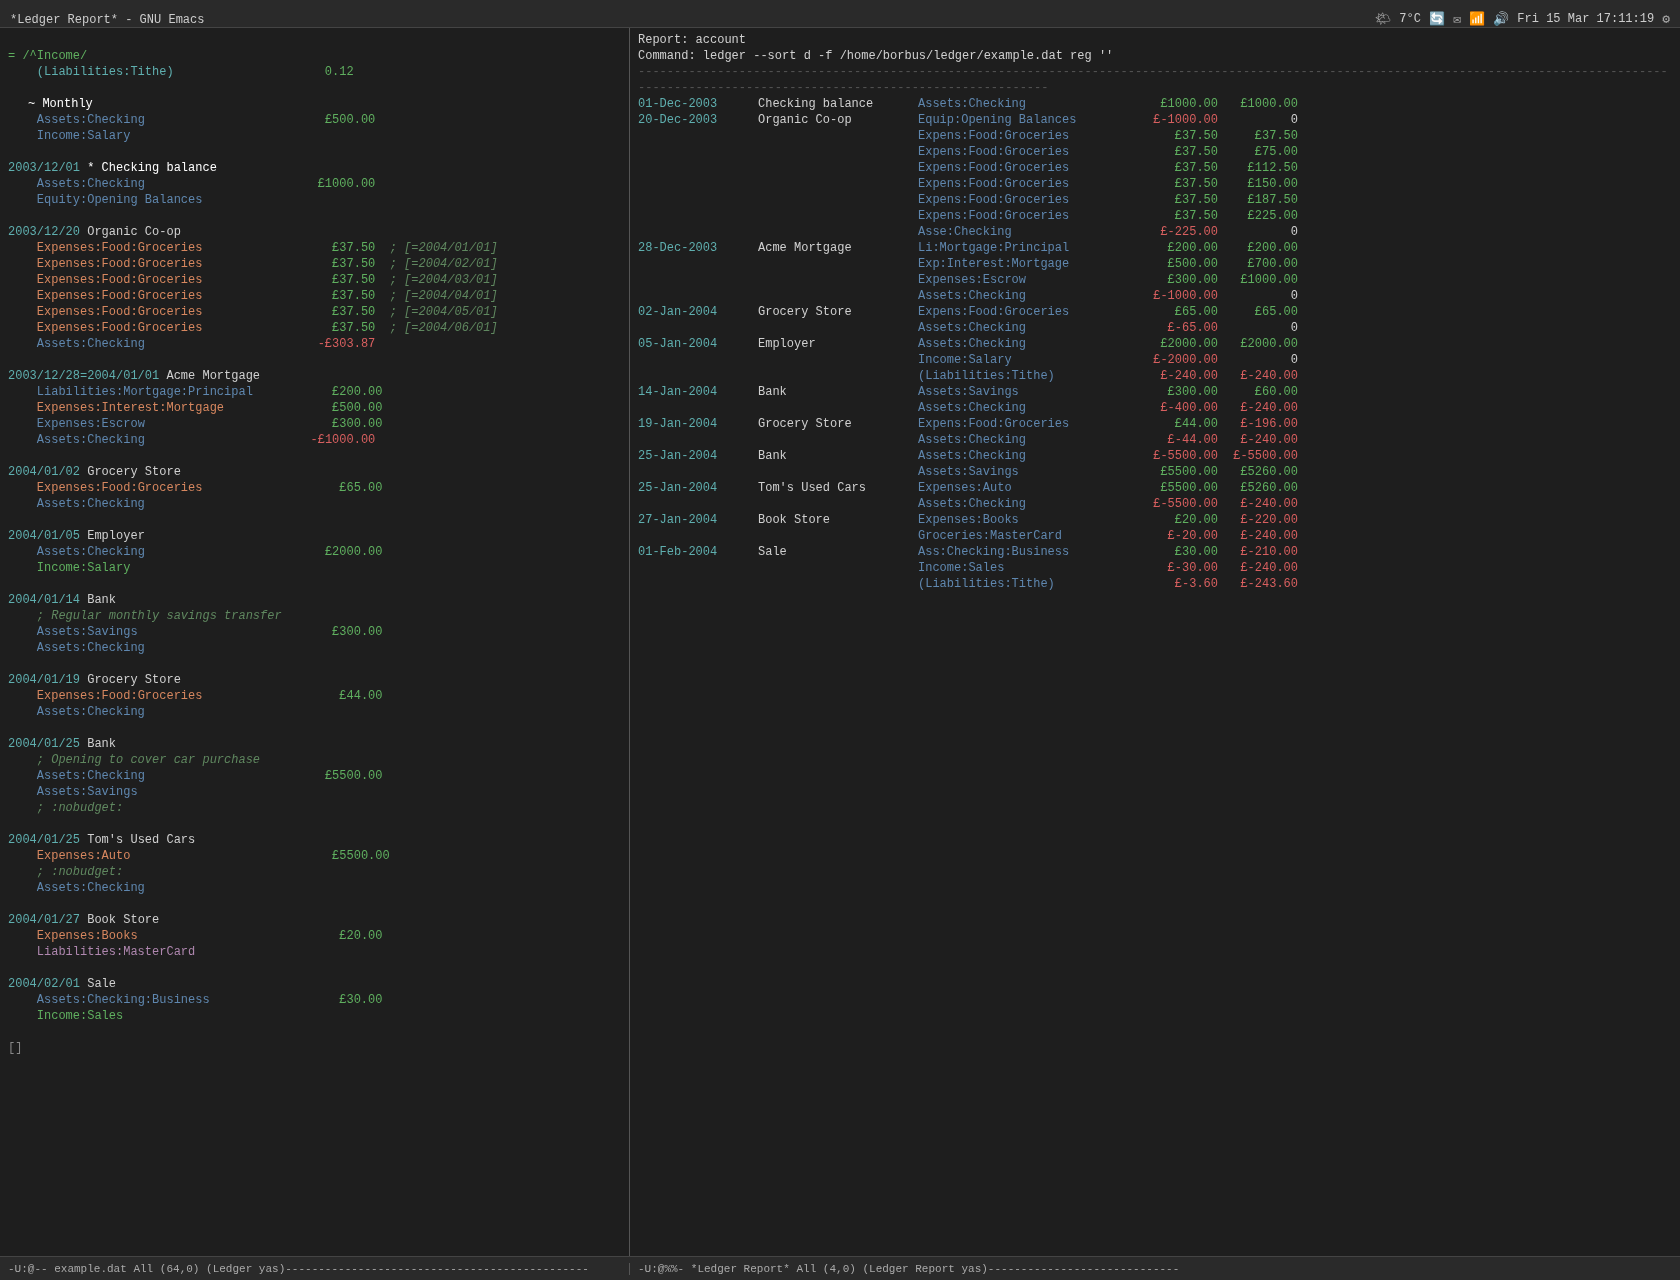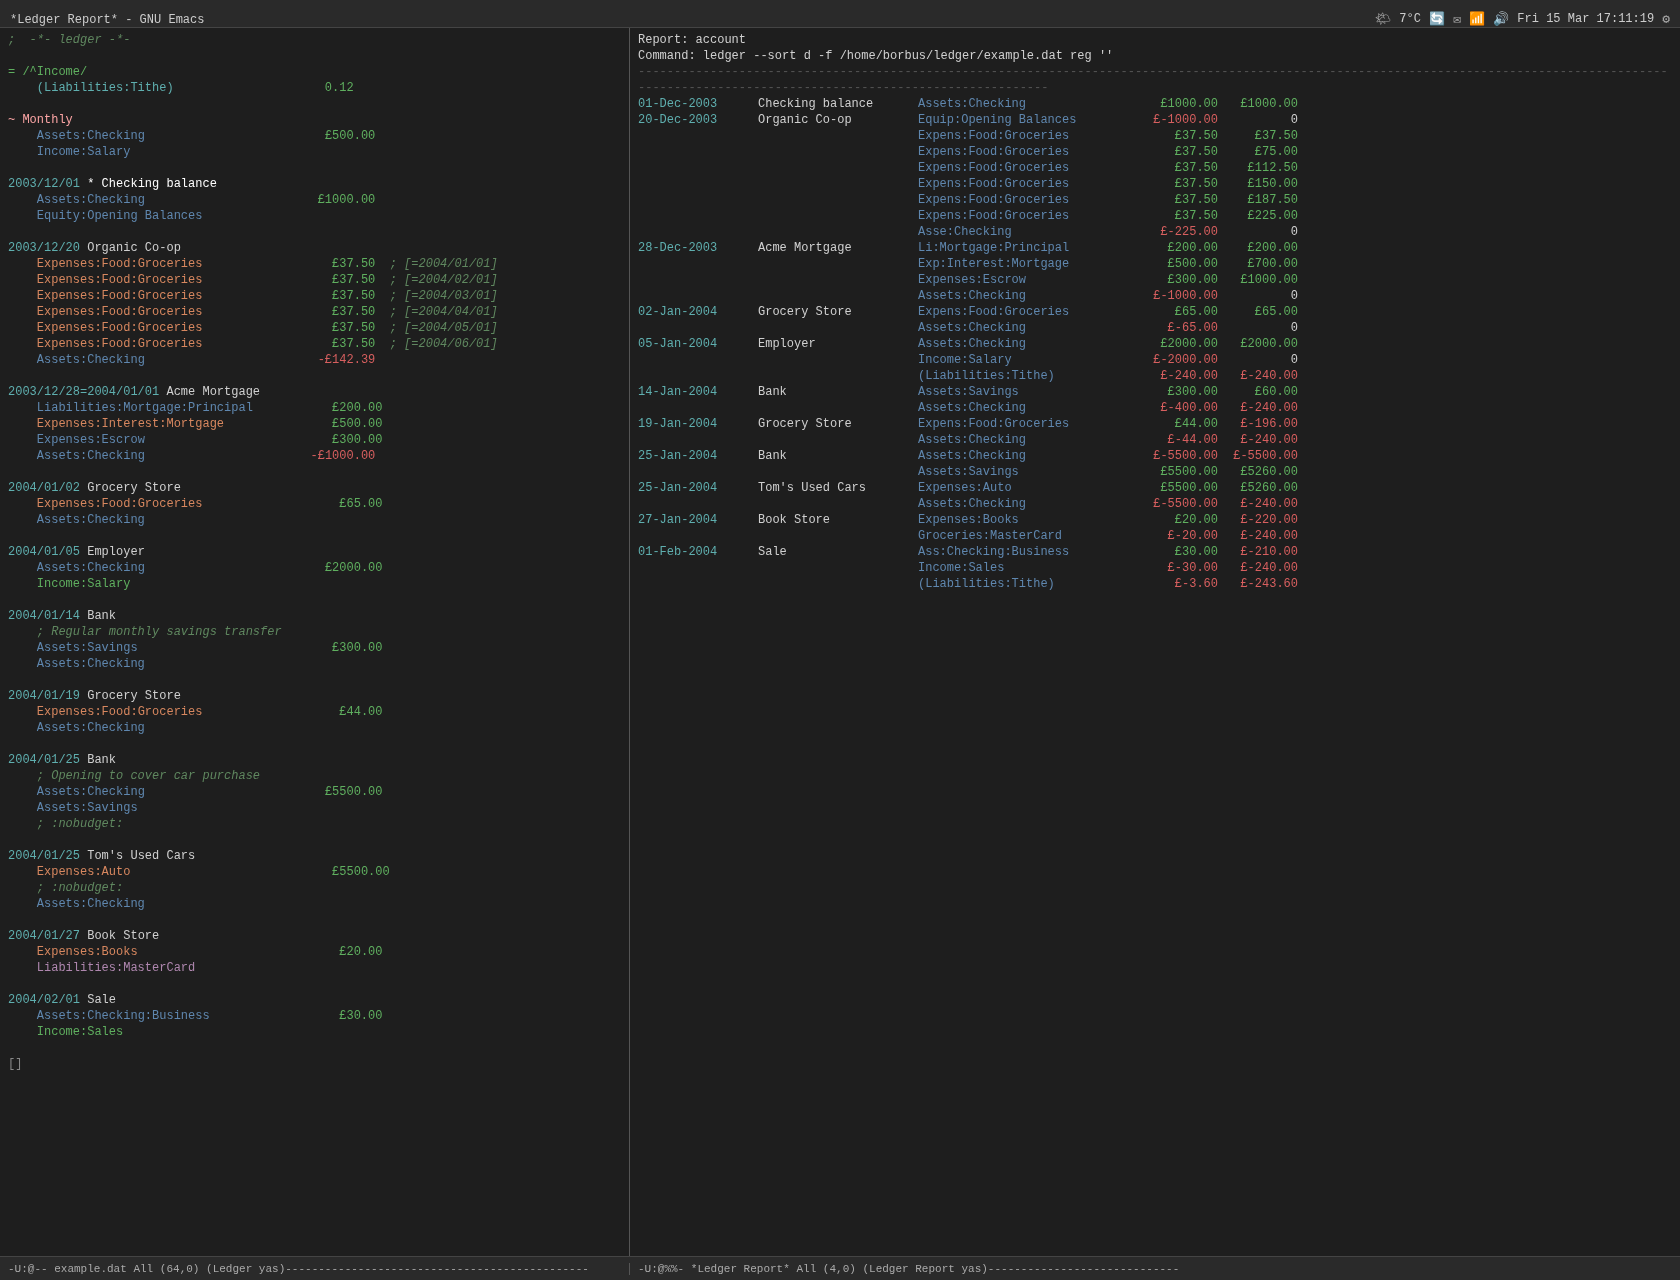--- a/index.html
+++ b/index.html
@@ -79,21 +79,21 @@
       flex: 1;
       padding: 0 8px;
       white-space: nowrap;
       overflow: hidden;
     }
 
     .line { line-height: 16px; white-space: pre; }
 
     .green { color: #5faf5f; }
     .cyan { color: #5fafaf; }
-    .yellow { color: #fca5a5; }
+    .yellow { color: #ffffff; margin-left: 20px; }
     .orange { color: #d7875f; }
     .blue { color: #5f87af; }
     .magenta { color: #af87af; }
     .white { color: #d0d0d0; }
     .bright { color: #ffffff; }
     .dimmed { color: #888; }
     .comment { color: #5f875f; font-style: italic; }
     .amount-pos { color: #5faf5f; }
     .amount-neg { color: #d75f5f; }
     .amount-zero { color: #d0d0d0; }
@@ -130,41 +130,40 @@
     <span class="sys-icon">🔊</span>
     <span>Fri 15 Mar  17:11:19</span>
     <span class="sys-icon">⚙</span>
   </div>
 </div>
 
 <div id="main-area">
 
   <div id="left-pane">
 
-    <div class="line comment">;  -*- ledger -*-</div>
     <div class="line">&nbsp;</div>
     <div class="line green">= /^Income/</div>
     <div class="line cyan">    (Liabilities:Tithe)                     <span class="amount-pos">0.12</span></div>
     <div class="line">&nbsp;</div>
     <div class="line yellow">~ Monthly</div>
     <div class="line">    <span class="blue">Assets:Checking</span>                         <span class="amount-pos">£500.00</span></div>
     <div class="line blue">    Income:Salary</div>
     <div class="line">&nbsp;</div>
     <div class="line"><span class="cyan">2003/12/01</span> <span class="bright">* Checking balance</span></div>
     <div class="line">    <span class="blue">Assets:Checking</span>                        <span class="amount-pos">£1000.00</span></div>
     <div class="line blue">    Equity:Opening Balances</div>
     <div class="line">&nbsp;</div>
     <div class="line"><span class="cyan">2003/12/20</span> <span class="white">Organic Co-op</span></div>
     <div class="line">    <span class="orange">Expenses:Food:Groceries</span>                  <span class="amount-pos">£37.50</span>  <span class="comment">; [=2004/01/01]</span></div>
     <div class="line">    <span class="orange">Expenses:Food:Groceries</span>                  <span class="amount-pos">£37.50</span>  <span class="comment">; [=2004/02/01]</span></div>
     <div class="line">    <span class="orange">Expenses:Food:Groceries</span>                  <span class="amount-pos">£37.50</span>  <span class="comment">; [=2004/03/01]</span></div>
     <div class="line">    <span class="orange">Expenses:Food:Groceries</span>                  <span class="amount-pos">£37.50</span>  <span class="comment">; [=2004/04/01]</span></div>
     <div class="line">    <span class="orange">Expenses:Food:Groceries</span>                  <span class="amount-pos">£37.50</span>  <span class="comment">; [=2004/05/01]</span></div>
     <div class="line">    <span class="orange">Expenses:Food:Groceries</span>                  <span class="amount-pos">£37.50</span>  <span class="comment">; [=2004/06/01]</span></div>
-    <div class="line">    <span class="blue">Assets:Checking</span>                        <span class="amount-neg">-£142.39</span></div>
+    <div class="line">    <span class="blue">Assets:Checking</span>                        <span class="amount-neg">-£303.87</span></div>
     <div class="line">&nbsp;</div>
     <div class="line"><span class="cyan">2003/12/28=2004/01/01</span> <span class="white">Acme Mortgage</span></div>
     <div class="line">    <span class="blue">Liabilities:Mortgage:Principal</span>           <span class="amount-pos">£200.00</span></div>
     <div class="line">    <span class="orange">Expenses:Interest:Mortgage</span>               <span class="amount-pos">£500.00</span></div>
     <div class="line">    <span class="blue">Expenses:Escrow</span>                          <span class="amount-pos">£300.00</span></div>
     <div class="line">    <span class="blue">Assets:Checking</span>                       <span class="amount-neg">-£1000.00</span></div>
     <div class="line">&nbsp;</div>
     <div class="line"><span class="cyan">2004/01/02</span> <span class="white">Grocery Store</span></div>
     <div class="line">    <span class="orange">Expenses:Food:Groceries</span>                   <span class="amount-pos">£65.00</span></div>
     <div class="line blue">    Assets:Checking</div>

